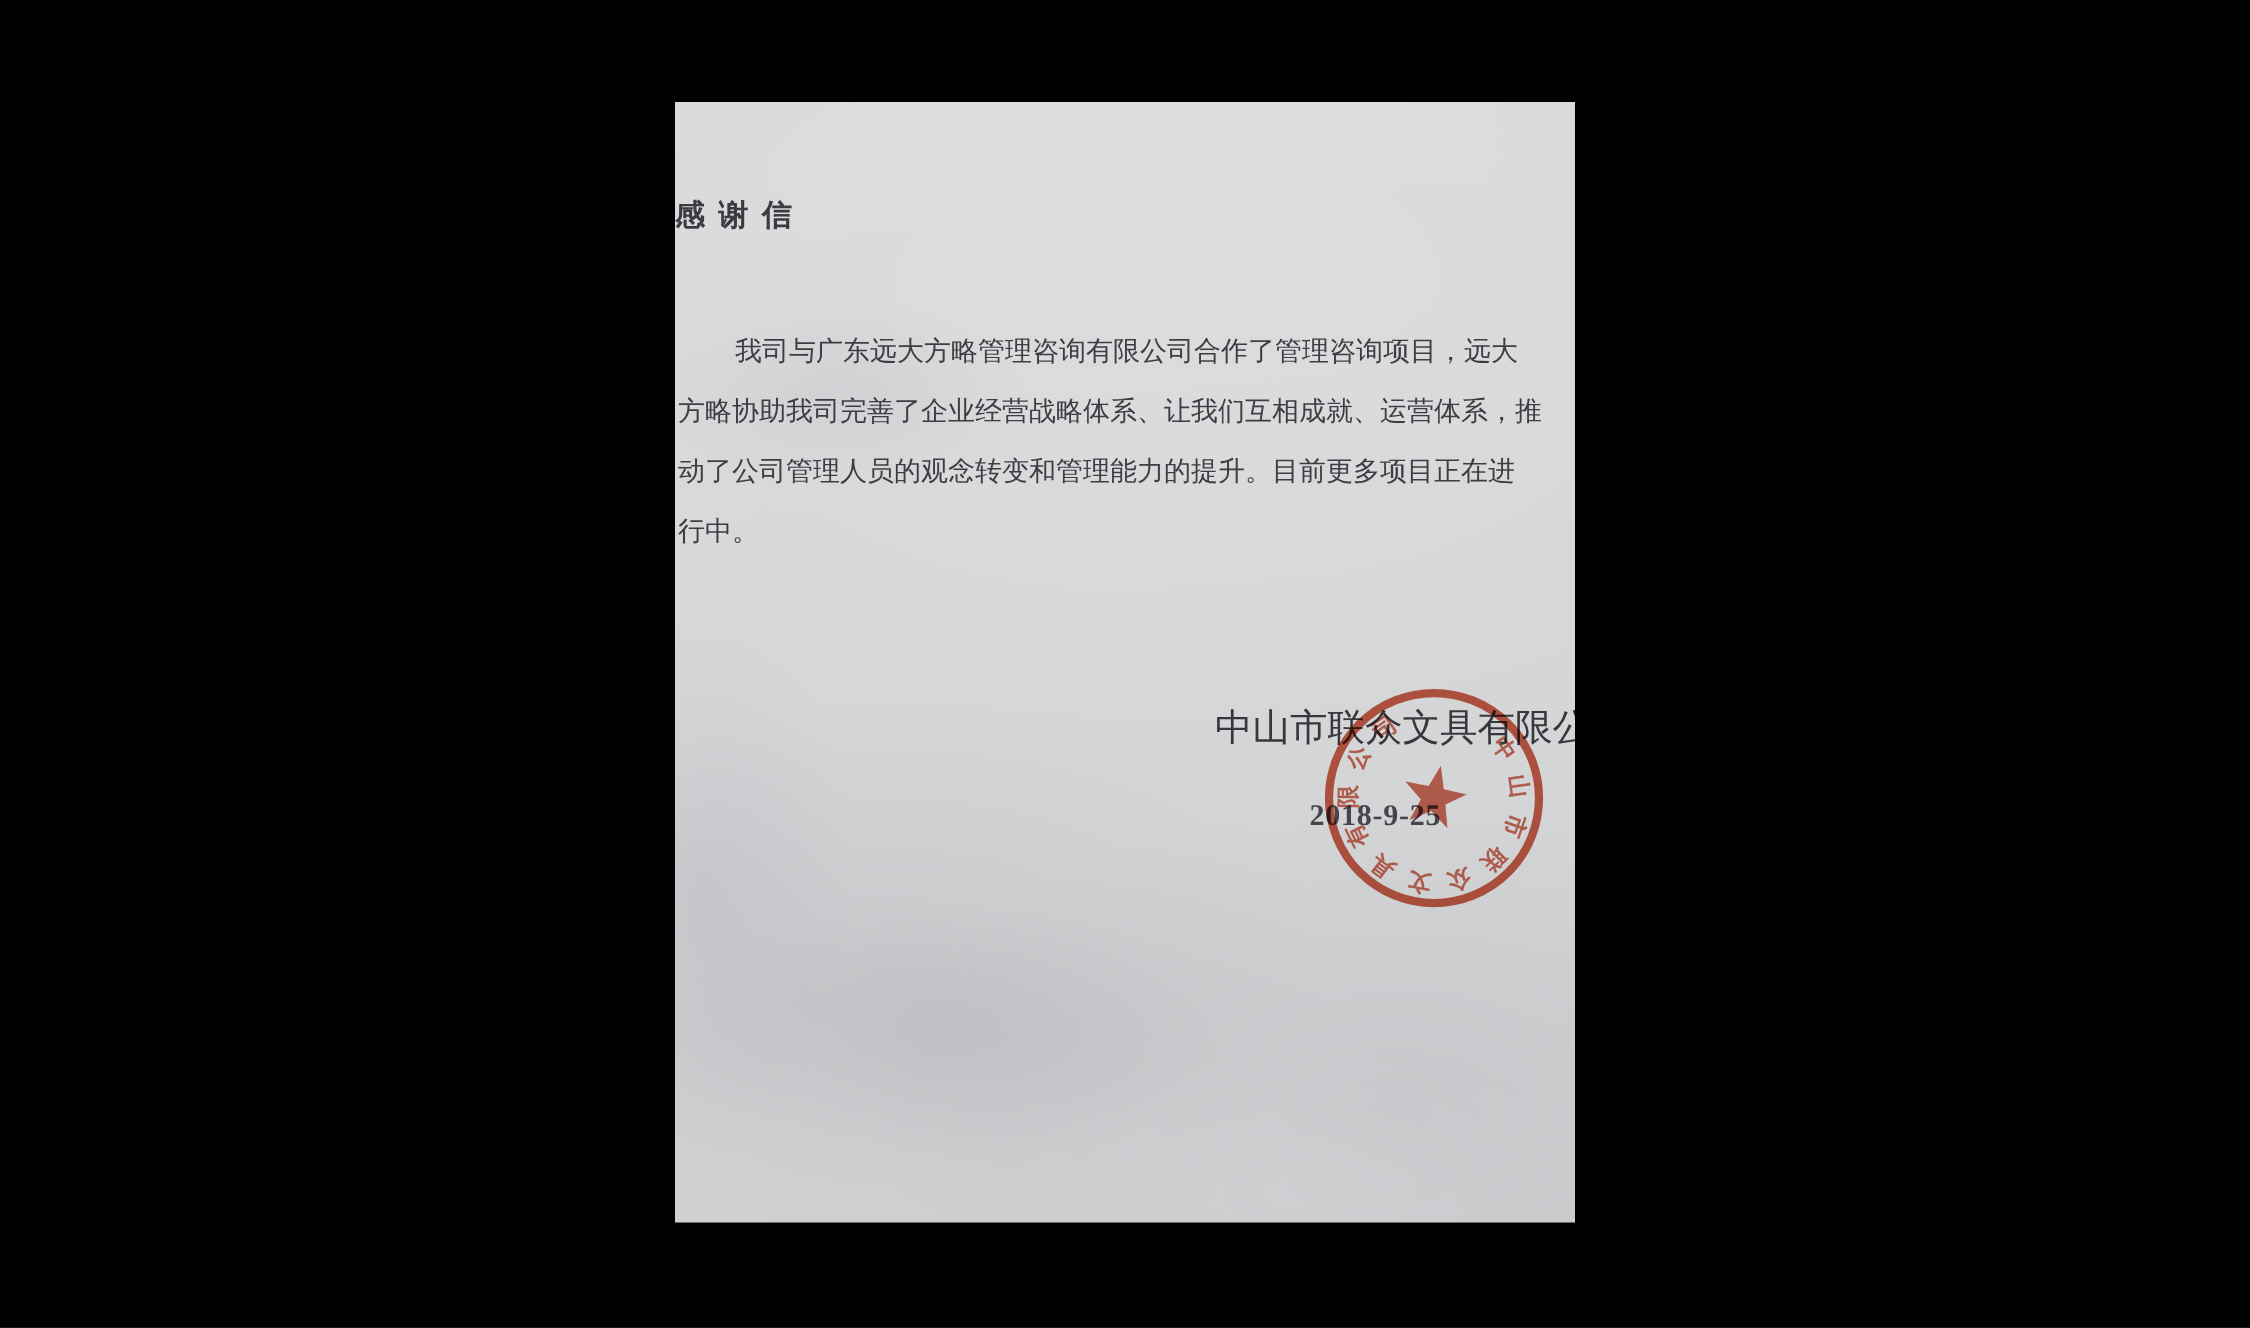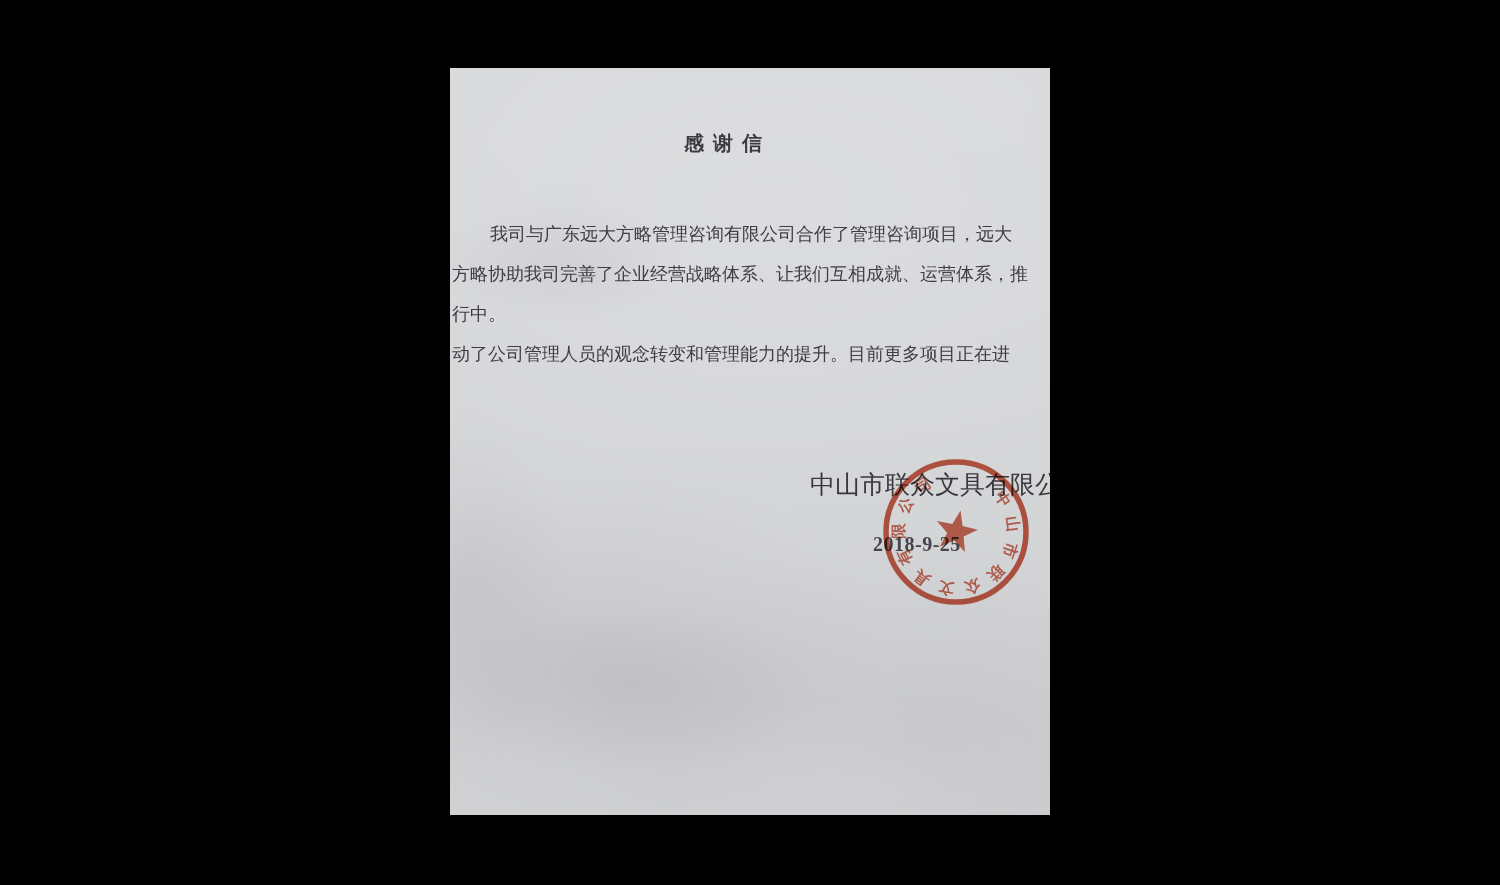--- a/index.html
+++ b/index.html
@@ -30,21 +30,21 @@
     background:
       radial-gradient(ellipse 180px 90px at 18% 26%, rgba(130,130,136,0.10), rgba(130,130,136,0) 70%),
       radial-gradient(ellipse 260px 120px at 30% 83%, rgba(125,125,132,0.12), rgba(125,125,132,0) 72%),
       radial-gradient(ellipse 150px 260px at 3% 70%, rgba(120,120,128,0.10), rgba(120,120,128,0) 70%),
       radial-gradient(ellipse 300px 140px at 70% 97%, rgba(255,255,255,0.10), rgba(255,255,255,0) 70%);
     pointer-events: none;
   }
   .letter-title {
     position: absolute;
     left: 0; right: 52px; top: 62px;
-    text-align: center;
+    text-align: left;
     font-size: 20px;
     font-weight: 600;
     letter-spacing: 2px;
     color: #3c3c40;
   }
   .letter-body {
     position: absolute;
     left: 2px; top: 146px;
     width: 566px;
     font-size: 18px;
@@ -92,22 +92,22 @@
 
 <div class="stage">
   <div class="photo">
     <div class="wrinkles"></div>
 
     <div class="letter-title">感 谢 信</div>
 
     <div class="letter-body">
       <div class="line indent">我司与广东远大方略管理咨询有限公司合作了管理咨询项目，远大</div>
       <div class="line">方略协助我司完善了企业经营战略体系、让我们互相成就、运营体系，推</div>
+      <div class="line">动了公司管理人员的观念转变和管理能力的提升。目前更多项目正在进</div>
       <div class="line">行中。</div>
-      <div class="line">动了公司管理人员的观念转变和管理能力的提升。目前更多项目正在进</div>
     </div>
 
     <div class="letter-signature">中山市联众文具有限公司</div>
 
     <div class="letter-date">2018-9-25</div>
 
     <div class="stamp">
       <svg width="180" height="180" viewBox="0 0 180 180">
         <circle cx="90" cy="90" r="70" fill="none" stroke-width="5.5" class="seal-ring" stroke="#c8492f"></circle>
         <g transform="translate(90,90) rotate(12)">

